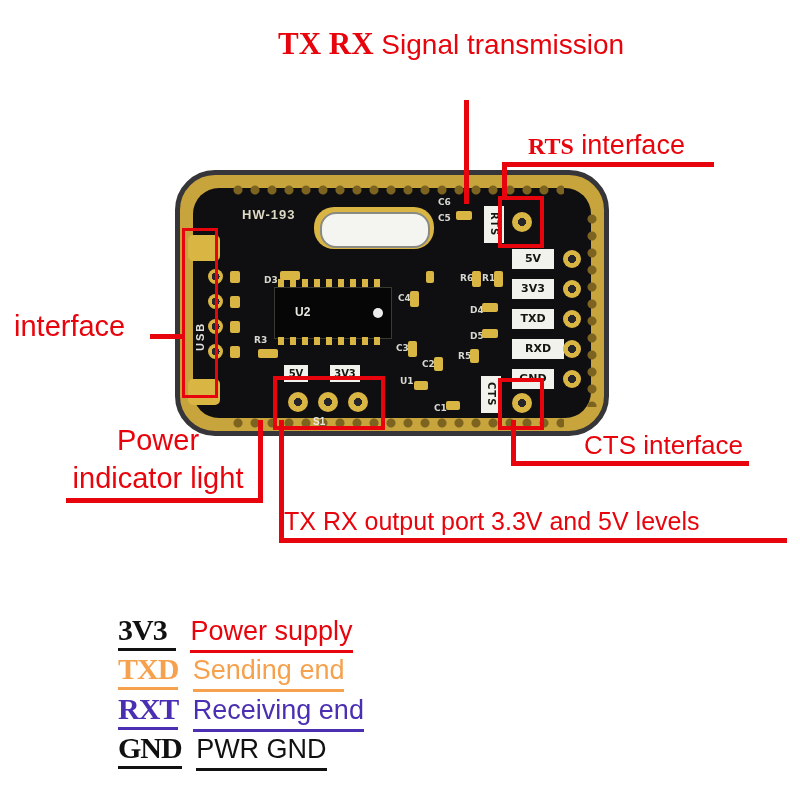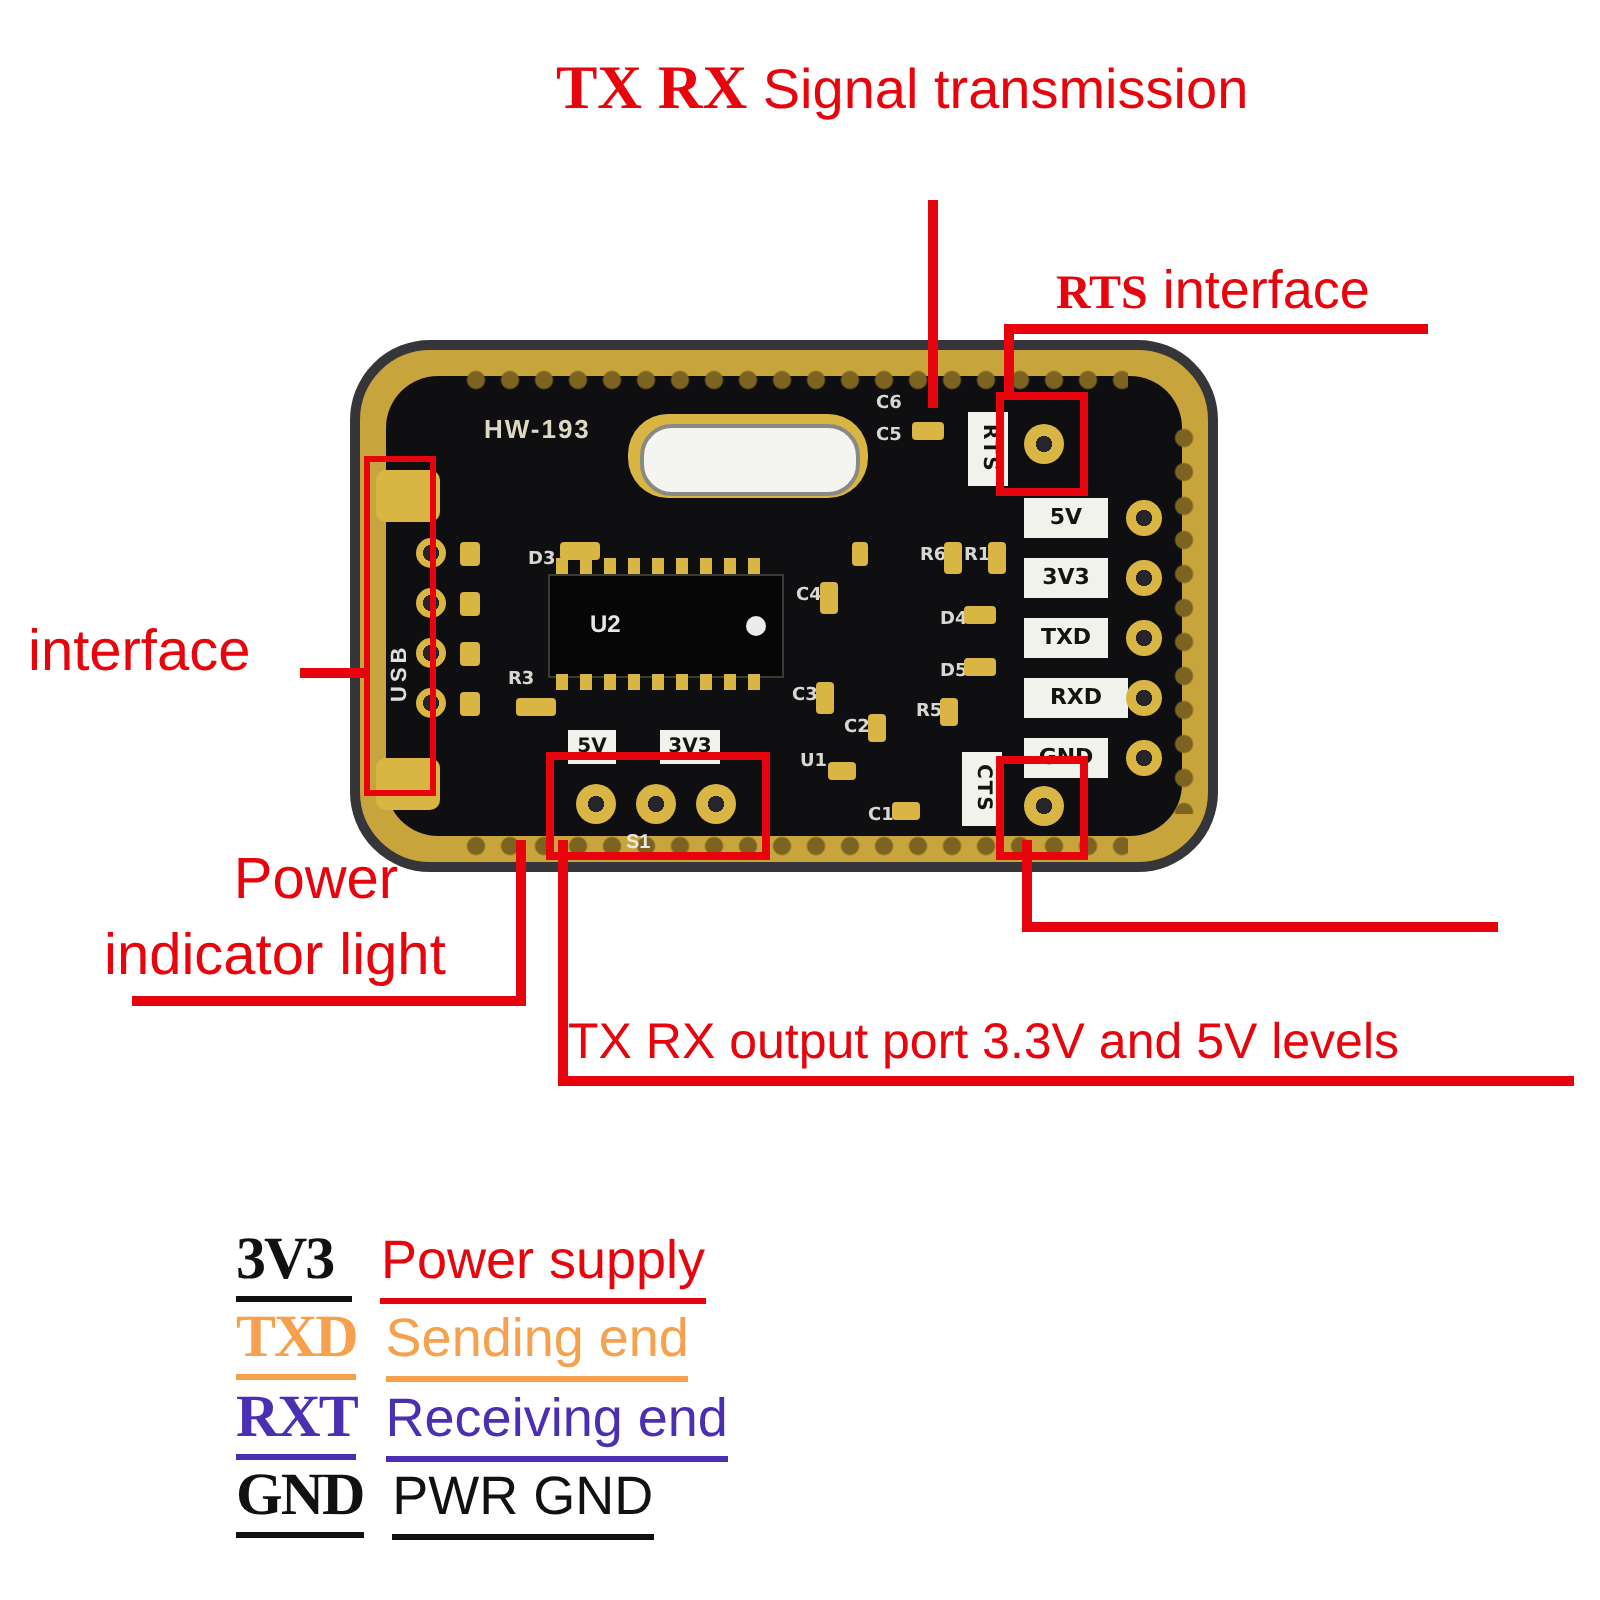--- a/index.html
+++ b/index.html
@@ -33,22 +33,23 @@
     <span class="serif" style="font-size:31px;">TX RX</span><span> Signal transmission</span>
   </div>
 
   <div class="anno" style="left:528px;top:130px;font-size:27px;">
     <span class="serif" style="font-size:24px;">RTS</span><span> interface</span>
   </div>
 
   <div class="anno" style="left:14px;top:310px;font-size:29px;">interface</div>
 
   <div class="anno" style="left:52px;top:424px;width:212px;text-align:center;font-size:29px;">Power</div>
-  <div class="anno" style="left:52px;top:462px;width:212px;text-align:left;font-size:29px;">indicator light</div>
+  <div class="anno" style="left:52px;top:462px;width:212px;text-align:center;font-size:29px;">indicator light</div>
 
+  <div class="anno" style="left:584px;top:430px;font-size:26px;">CTS interface</div>
 
   <div class="anno" style="left:284px;top:507px;font-size:25px;">TX RX output port 3.3V and 5V levels</div>
 
   <div class="board">
     <div class="binner"></div>
 
     <div class="dotrow" style="left:50px;top:7px;width:334px;height:16px;"></div>
     <div class="dotrow" style="left:50px;top:240px;width:334px;height:16px;"></div>
     <div class="dotcol" style="left:404px;top:36px;width:16px;height:196px;"></div>
 

